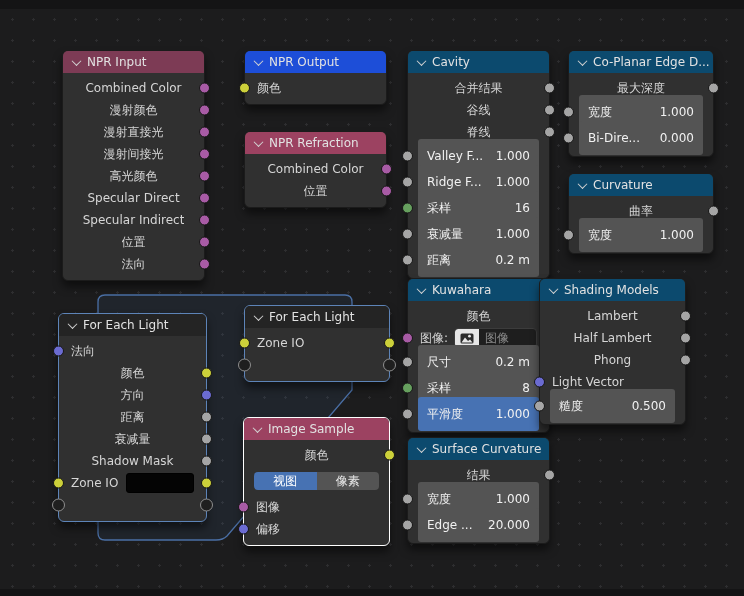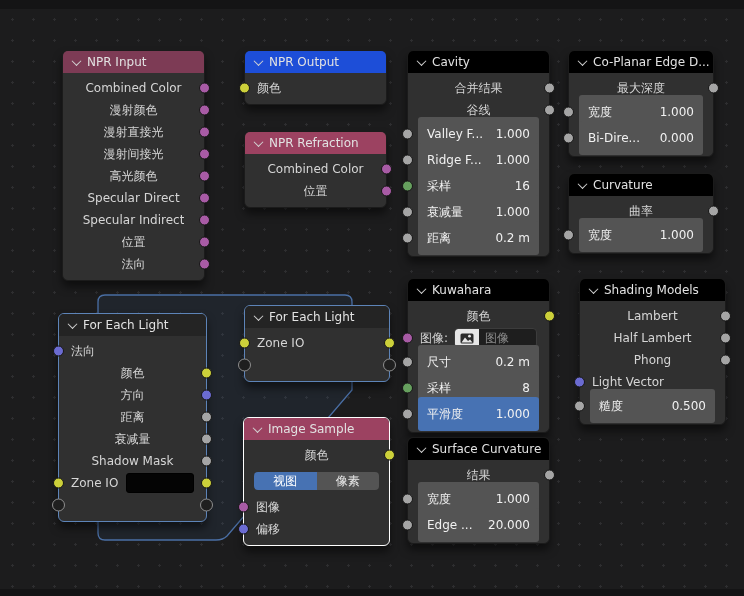--- a/index.html
+++ b/index.html
@@ -21,21 +21,21 @@
   }
   .node.sel{border-color:#5d84b8}
   .node.active{border-color:#ffffff}
   .hd{
     height:22px;display:flex;align-items:center;gap:7px;padding:0 10px;
     border-radius:5px 5px 0 0;color:#e2e2e2;white-space:nowrap;overflow:hidden;text-align:center;
   }
   .h-rose{background:#7d3b55}
   .h-darkrose{background:#1d4ed8}
   .h-pink{background:#9c4261}
-  .h-green{background:#000000}
+  .h-green{background:#0c4a6e}
   .h-dark{background:#242424}
   .chev{
     width:6px;height:6px;border-left:1.5px solid #d2d2d2;border-bottom:1.5px solid #d2d2d2;
     transform:rotate(-45deg) translate(1px,-1px);flex:0 0 auto;
   }
   .rows{padding:4px 0 5px}
   .row{position:relative;height:22px;display:flex;align-items:center;padding:0 12px}
   .row.out{justify-content:center;text-align:right}
   .row.wrow{padding:2px 10px}
   .lbl{white-space:nowrap;overflow:hidden}
@@ -187,20 +187,24 @@
   </div>
   <div class="rows">
     <div class="row out">
         <span class="lbl">合并结果</span>
         <i class="sock r c-gray"></i>
       </div>
     <div class="row out">
         <span class="lbl">谷线</span>
         <i class="sock r c-gray"></i>
       </div>
+    <div class="row out">
+        <span class="lbl">脊线</span>
+        <i class="sock r c-gray"></i>
+      </div>
     <div class="row wrow">
       <div class="slider">
           <span class="s-l">Valley F...</span>
           <span class="s-v">1.000</span>
         </div>
       <i class="sock l c-gray"></i>
     </div>
     <div class="row wrow">
       <div class="slider">
           <span class="s-l">Ridge F...</span>
@@ -320,21 +324,21 @@
     <div class="row wrow">
       <div class="slider blue">
           <span class="s-l">平滑度</span>
           <span class="s-v">1.000</span>
         </div>
       <i class="sock l c-gray"></i>
     </div>
   </div>
 </div>
 
-<div class="node" style="left:579px;top:278px;width:145px">
+<div class="node" style="left:539px;top:278px;width:145px">
   <div class="hd h-green">
     <span class="chev"></span>
     <span>Shading Models</span>
   </div>
   <div class="rows">
     <div class="row out">
         <span class="lbl">Lambert</span>
         <i class="sock r c-gray"></i>
       </div>
     <div class="row out">

